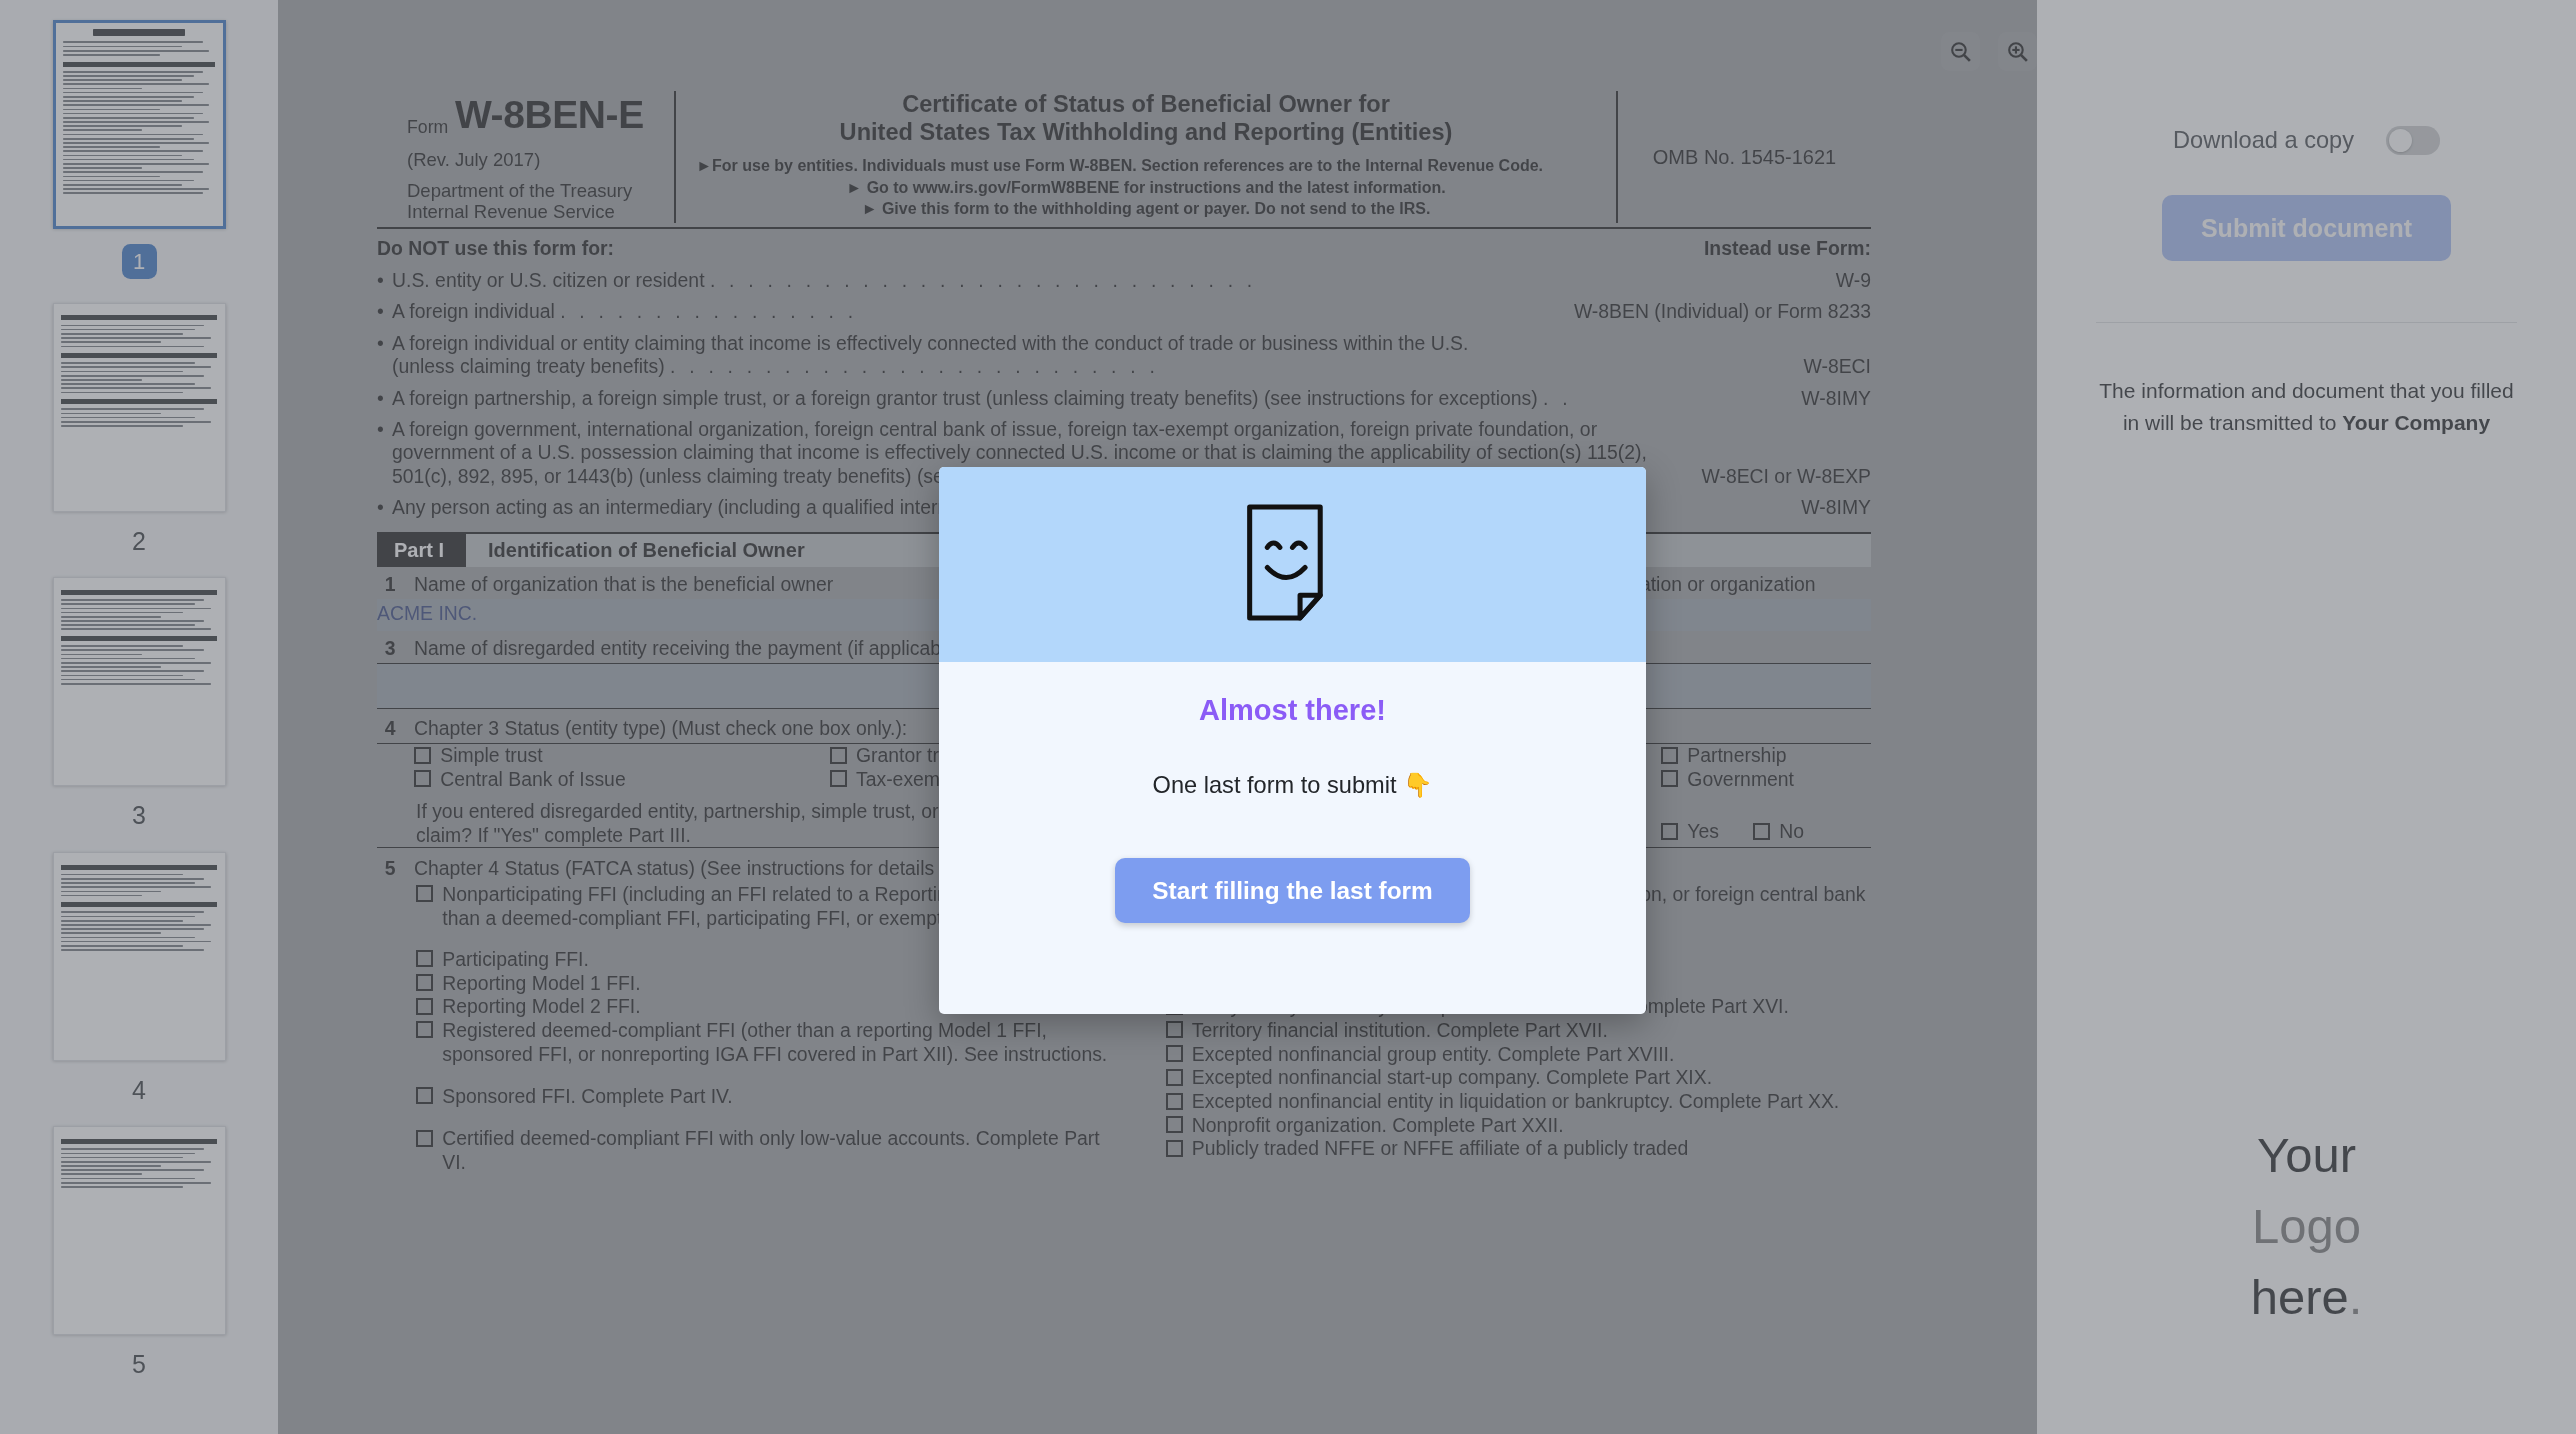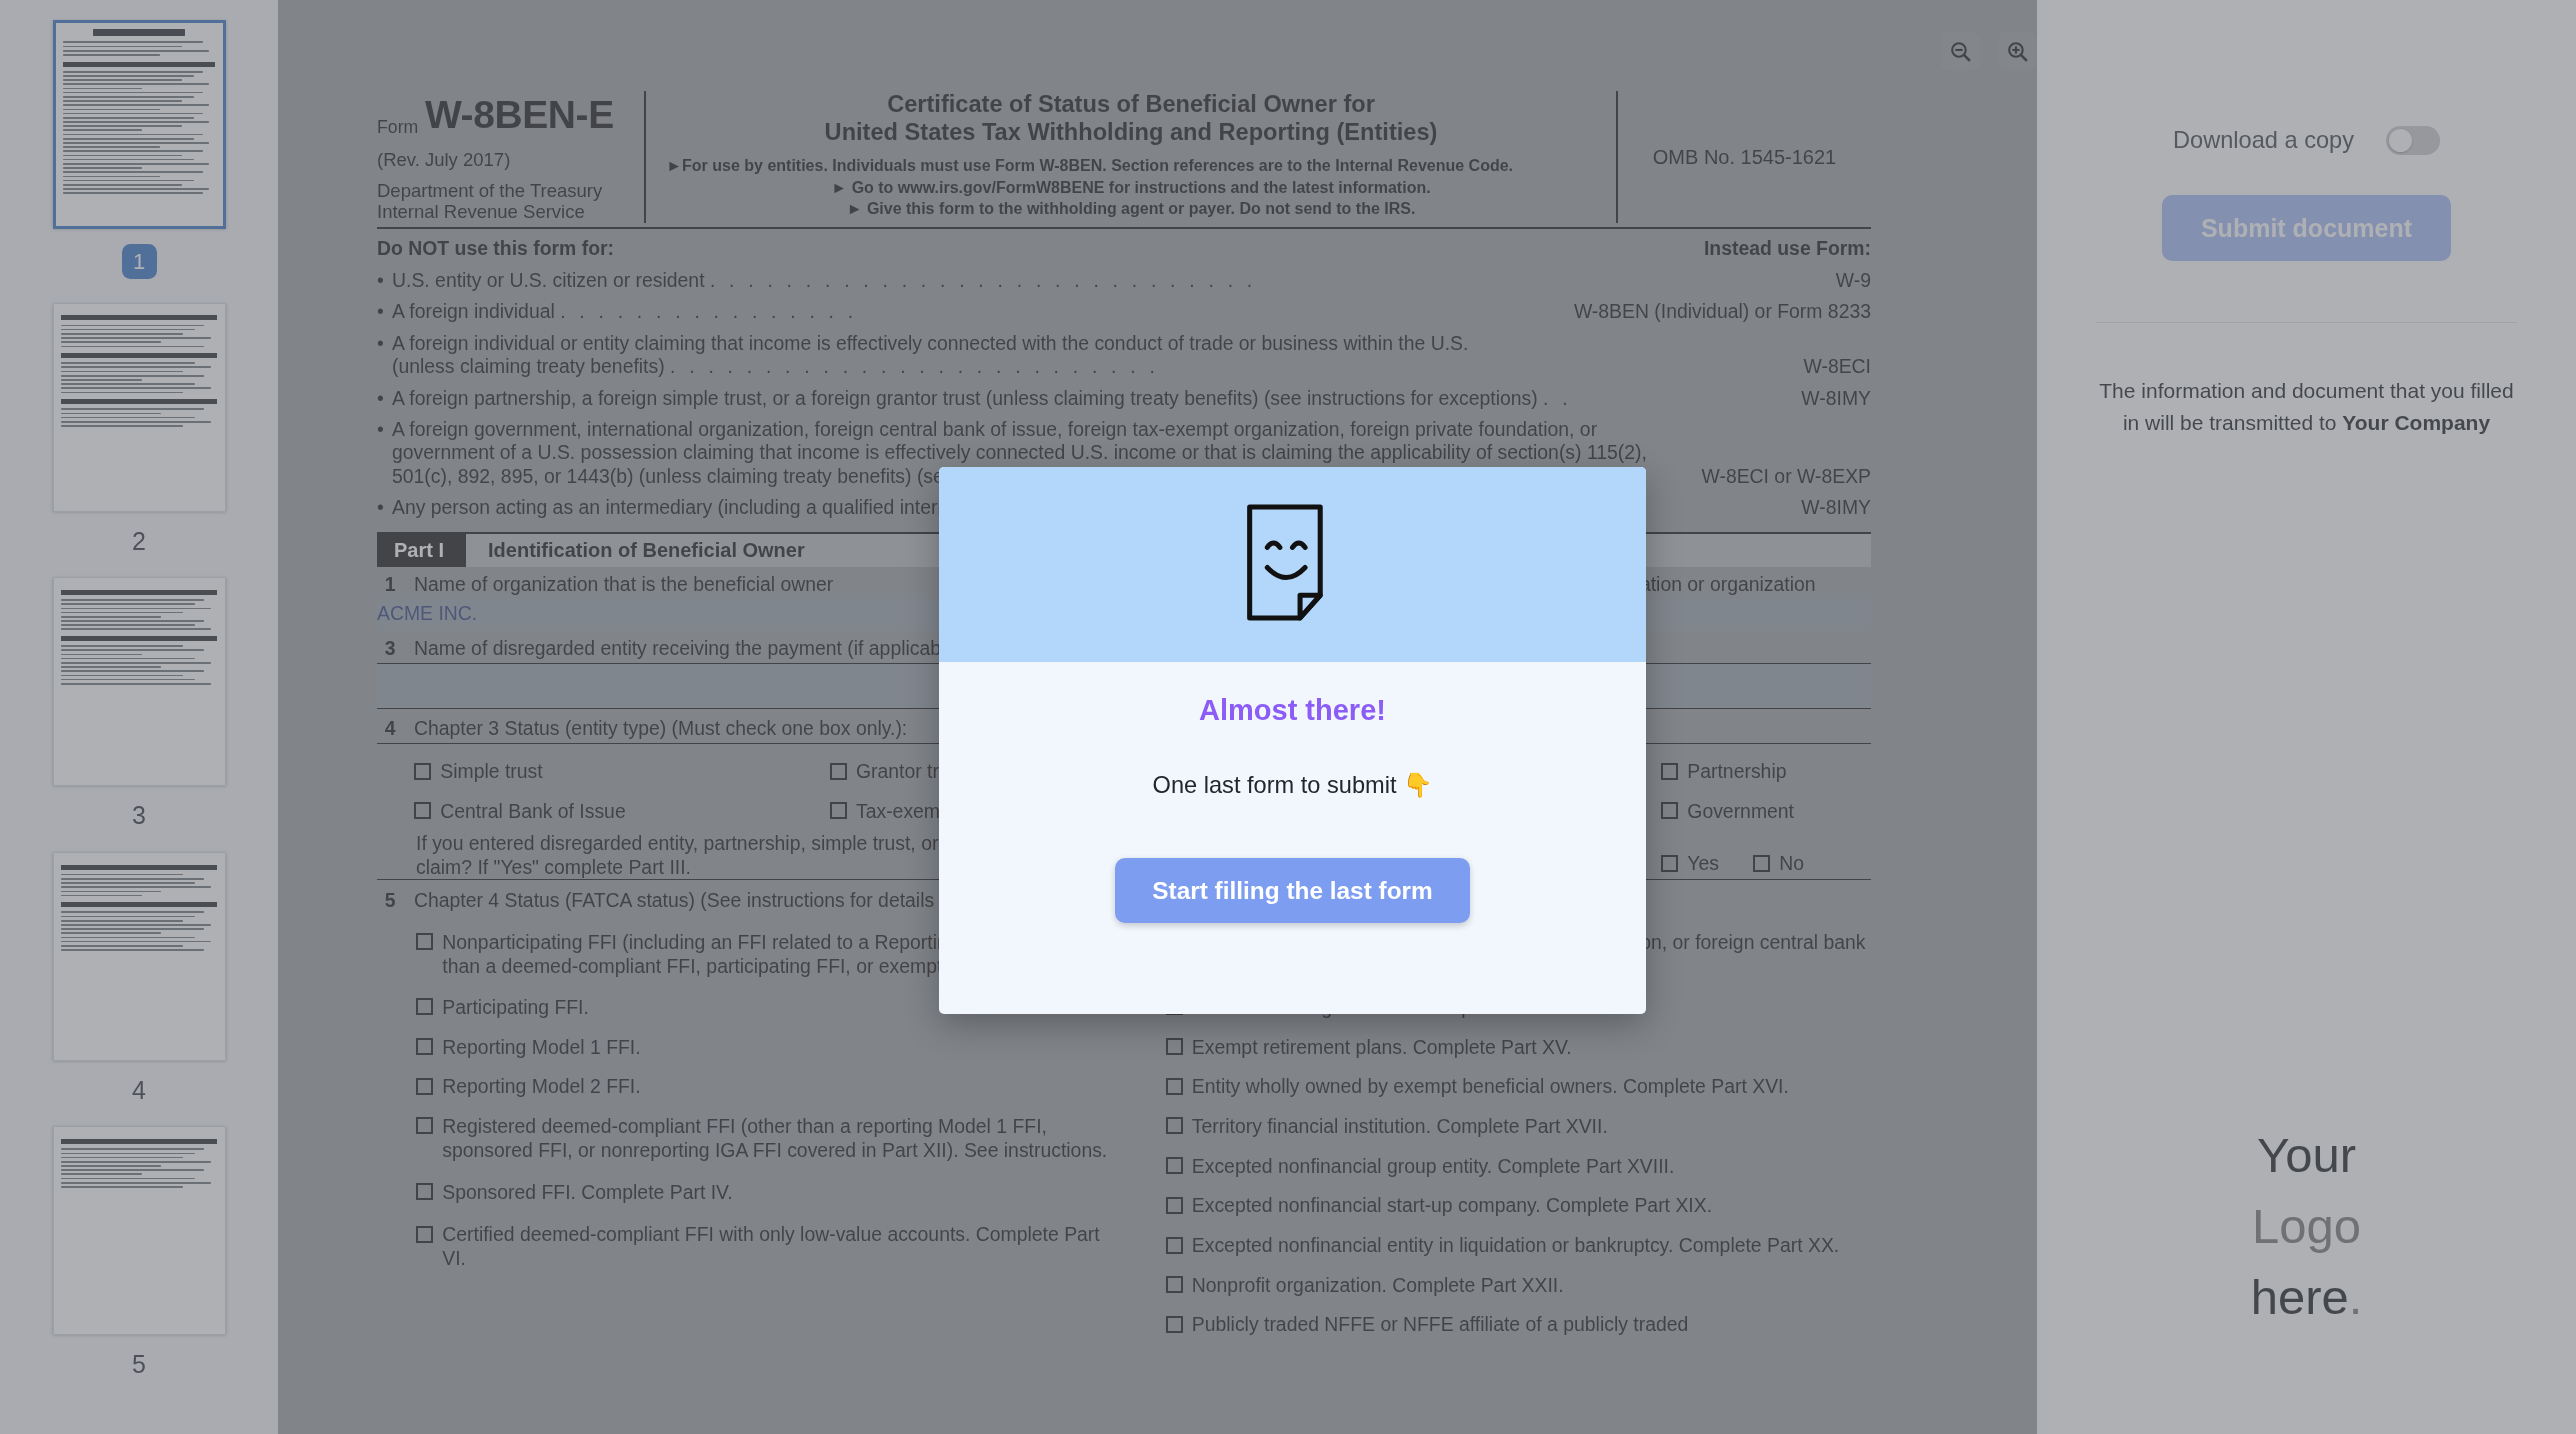--- a/index.html
+++ b/index.html
@@ -64,21 +64,21 @@
   
   #page-sheet {
     position: absolute; left: 84px; top: 0px; width: 1524px; height: 1434px;
     background: #9b9da0; color: #111; padding: 91px 0 0 0;
     font-size: 19px; line-height: 1.22;
   }
   .sheet-inner { width: 1524px; padding: 0 15px; }
 
   
   .form-head { display: flex; border-bottom: 2.5px solid #111; padding-bottom: 3.4px; }
-  .fh-left { width: 269px; padding-right: 8.4px; border-right: 2.5px solid #111; }
+  .fh-left { width: 269px; padding-right: 8.4px; border-right: 2.5px solid #111; margin-left: 30px; }
   .fh-formline { display: flex; align-items: flex-end; gap: 6.7px; }
   .fh-formword { font-size: 17.7px; }
   .fh-formnum { font-size: 39px; font-weight: 800; letter-spacing: -0.4px; font-family:"Liberation Sans",sans-serif; }
   .fh-rev { margin-top: 10px; font-size: 18.5px; }
   .fh-dept { margin-top: 8.4px; font-size: 18.5px; line-height: 1.18; }
   .fh-mid { flex: 1; padding: 0 13.5px; text-align: center; border-right: 2.5px solid #111; }
   .fh-title { font-size: 23.6px; font-weight: 700; line-height: 1.18; }
   .fh-sub { margin-top: 8.4px; font-size: 16px; font-weight: 700; line-height: 1.35; }
   .fh-sub .ital { }
   .fh-right { width: 253px; display: flex; align-items: center; justify-content: center; font-size: 20px; }
@@ -102,21 +102,21 @@
   .num-row { display: flex; padding: 5.9px 0 2.5px 0; font-size: 19.4px; }
   .num-row .n { width: 37px; text-align: right; padding-right: 18.5px; font-weight: 700; }
   .num-row .lbl { flex: 1; }
   .num-row .lbl2 { width: 396px; }
   .val-band { background: #9aa2ac; height: 32px; padding: 3.4px 0 0 0; color:#2c3c7a; font-size: 19.4px; }
   .val-band.empty { height: 44px; }
   .rule { border-bottom: 1.7px solid #111; }
 
   .cbrow { display: flex; }
   .cbcol { flex: 1; }
-  .cb { display: flex; align-items: flex-start; margin-top: 16px; font-size: 19.4px; }
+  .cb { display: flex; align-items: flex-start; margin-top: 0; font-size: 19.4px; }
   .cbx {
     width: 17px; height: 17px; border: 2.5px solid #111; background:#9b9da0;
     flex: none; margin: 2.5px 9.3px 0 0;
   }
   .cb .cbtxt { flex: 1; }
   .smallnote { font-size: 19.4px; padding-left: 39px; margin-top: 8.4px; }
 
   
   #overlay {
     position: absolute; inset: 0; background: rgba(108,112,118,.55); z-index: 40;

